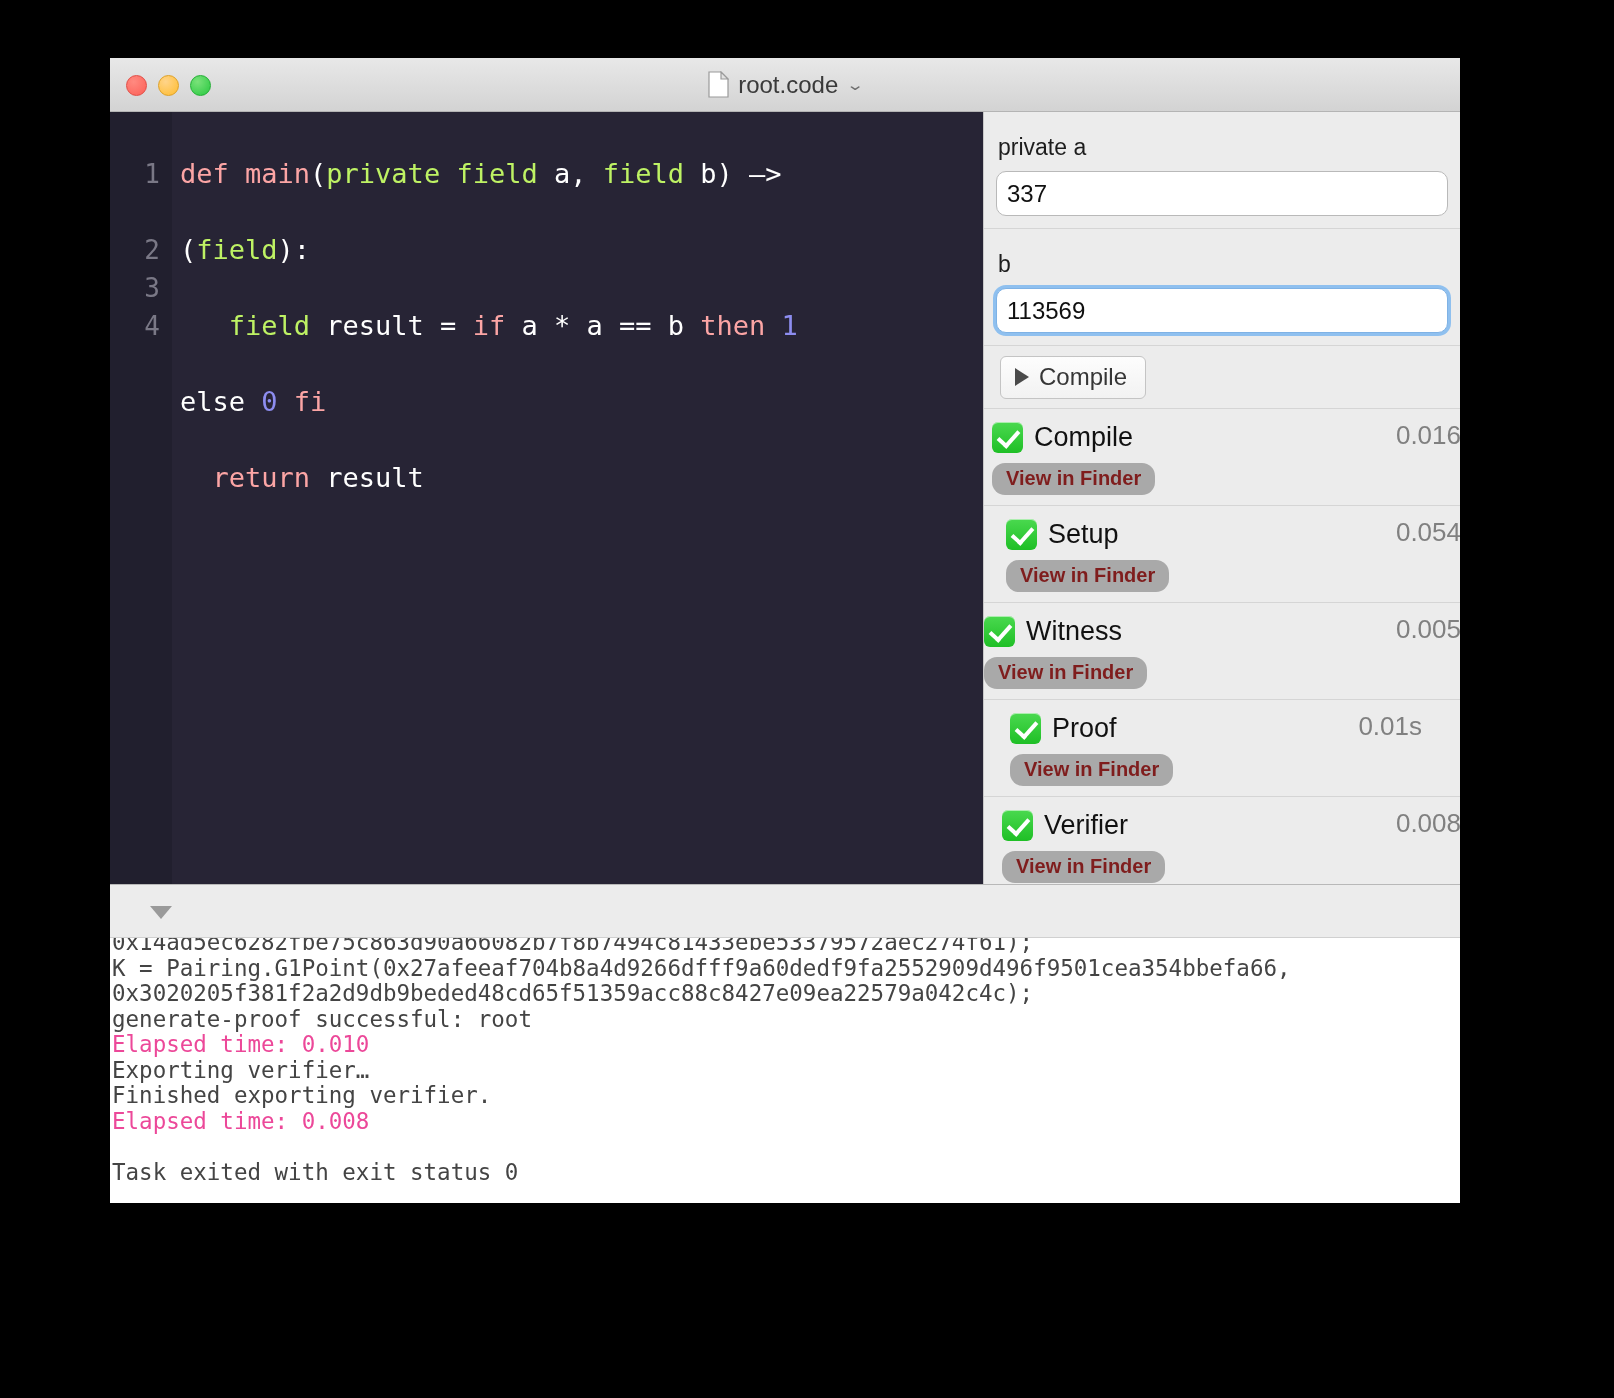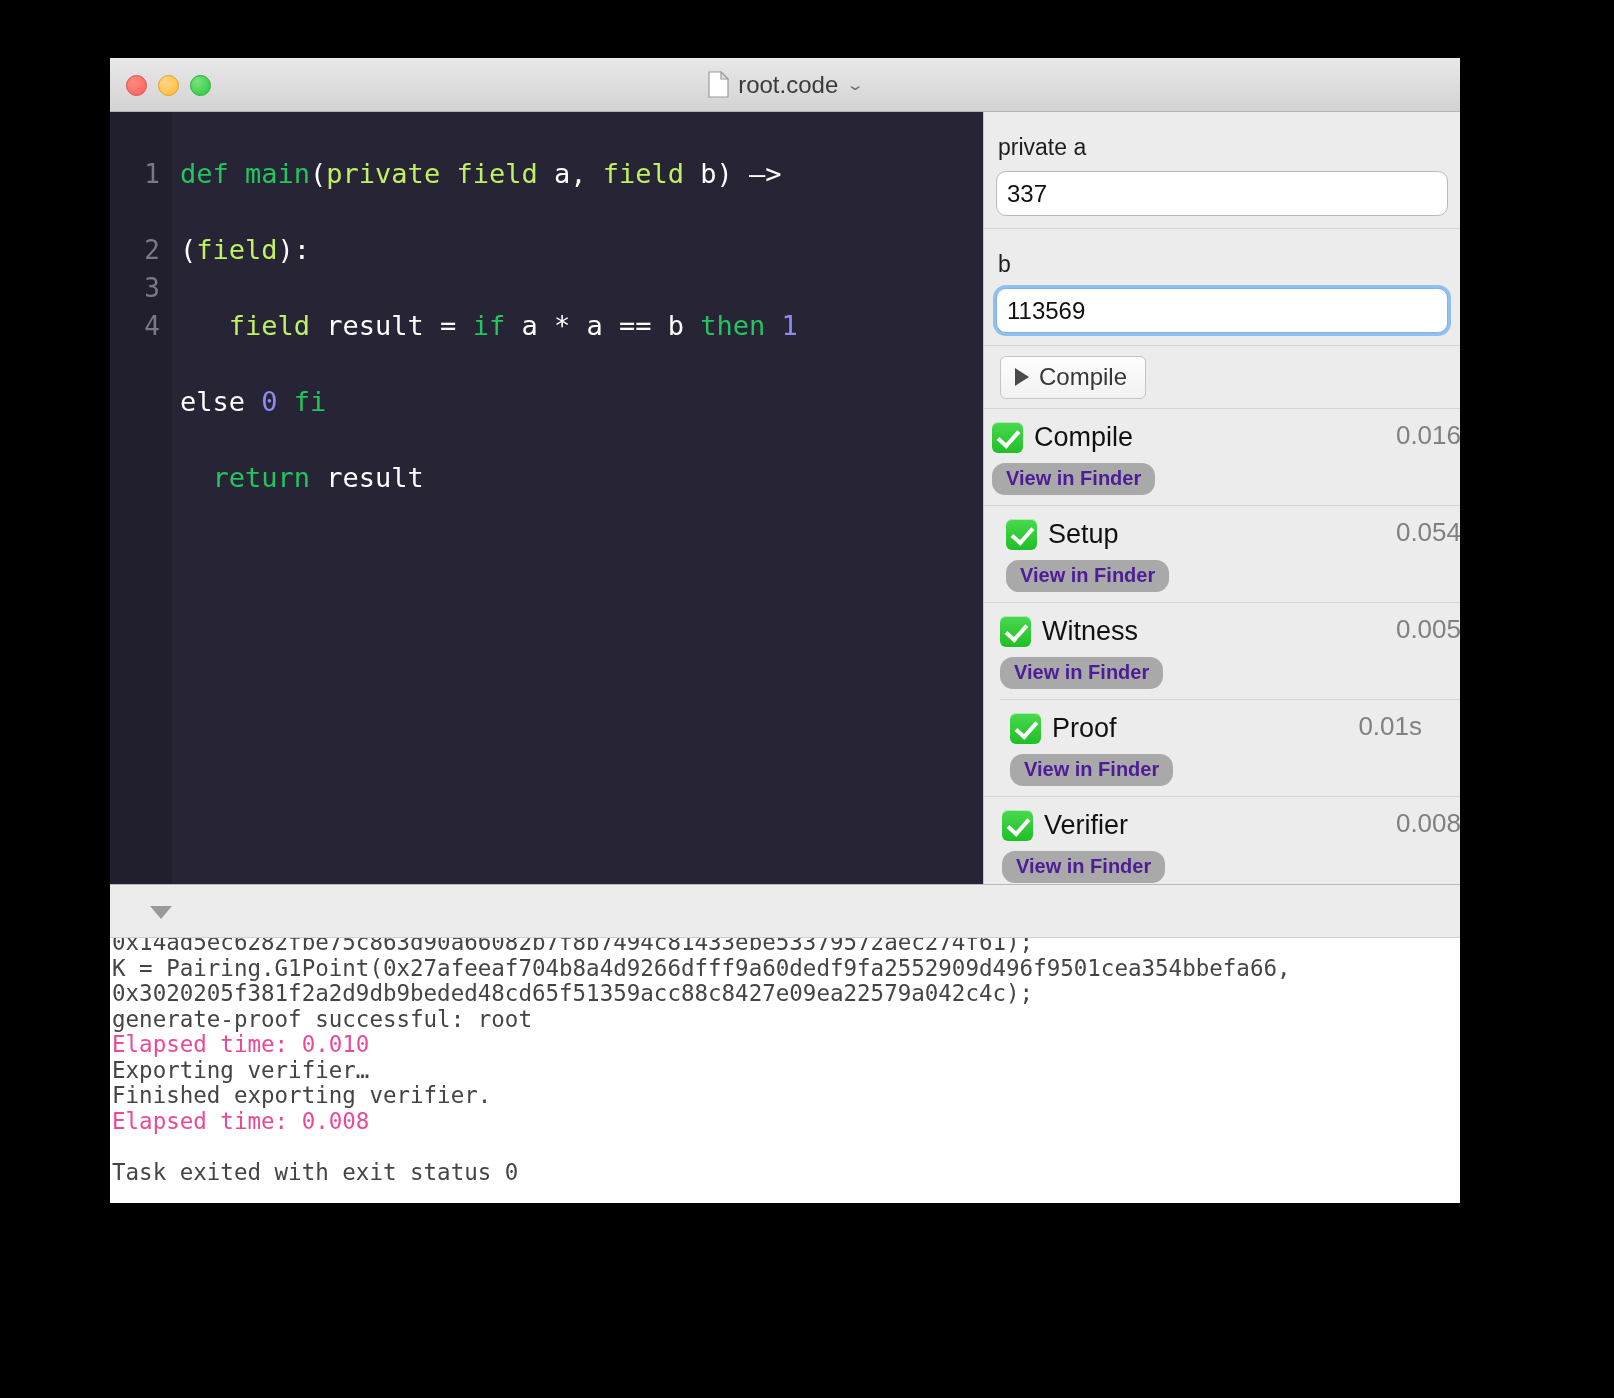--- a/index.html
+++ b/index.html
@@ -120,21 +120,21 @@
   .code {
     flex: 1;
     padding: 5px 0 0 8px;
     box-sizing: border-box;
     font-family: "DejaVu Sans Mono", monospace;
     font-size: 27px;
     line-height: 38px;
     color: #ffffff;
     white-space: pre;
   }
-  .kw   { color: #22c55e; }
+  .kw   { color: #fca5a5; }
   .typ  { color: #bef264; }
   .num  { color: #8d8df0; }
   .pun  { color: #ffffff; }
 
   
   .inspector {
     flex: 1;
     background: #ececec;
     border-left: 1px solid #c8c8c8;
     overflow: hidden;
@@ -231,21 +231,21 @@
     position: absolute;
     right: -14px;
     top: 3px;
     font-size: 26px;
     color: #808080;
     white-space: nowrap;
   }
   .finder-btn {
     display: inline-block;
     background: #a9a9a9;
-    color: #4c1d95;
+    color: #7f1d1d;
     font-size: 20px;
     font-weight: bold;
     border-radius: 13px;
     padding: 4px 14px 5px 14px;
     margin-top: 6px;
     cursor: default;
     white-space: nowrap;
   }
 
   
@@ -357,21 +357,21 @@
 
         <div class="task" style="padding-left:22px;">
           <div class="task-head">
             <span class="check"></span>
             <span class="task-name">Setup</span>
             <span class="task-time">0.054s</span>
           </div>
           <span class="finder-btn">View in Finder</span>
         </div>
 
-        <div class="task" style="padding-left:0;margin-left:16px;">
+        <div class="task" style="padding-left:0;">
           <div class="task-head">
             <span class="check"></span>
             <span class="task-name">Witness</span>
             <span class="task-time">0.005s</span>
           </div>
           <span class="finder-btn">View in Finder</span>
         </div>
 
         <div class="task" style="padding-left:26px;">
           <div class="task-head">

